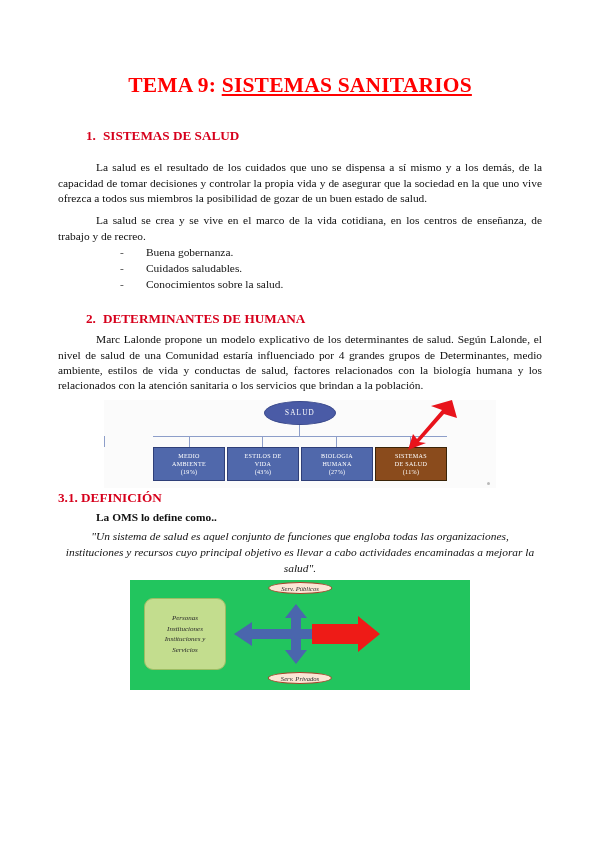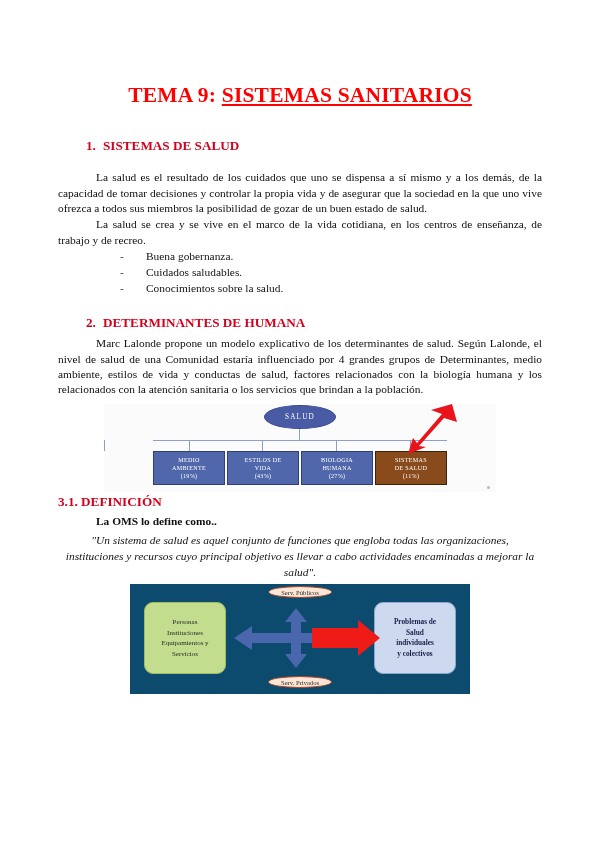--- a/index.html
+++ b/index.html
@@ -9,21 +9,21 @@
   }
   body {
     width: 600px; height: 848px;
     font-family: "Liberation Serif", "DejaVu Serif", serif;
     color: #111111;
     overflow: hidden;
     position: relative;
   }
   .page {
     width: 600px; height: 788px;
-    padding: 12px 58px;
+    padding: 2px 58px;
     position: relative;
   }
 
   
   .doc-title {
     margin: 0;
     padding-top: 72px;
     text-align: center;
     color: #FF0000;
     font-weight: bold;
@@ -56,21 +56,21 @@
 
   
   p.body {
     margin: 0;
     font-size: 11.4px;
     line-height: 1.35;
     text-align: justify;
     text-indent: 38px;
     color: #0d0d0d;
   }
-  p.body.tight { margin-top: 1px; }
+  p.body.tight { margin-top: 7px; }
 
   ul.dashes {
     list-style: none;
     margin: 0;
     padding: 0 0 0 62px;
     font-size: 11.4px;
     line-height: 1.42;
   }
   ul.dashes li { position: relative; padding-left: 26px; }
   ul.dashes li .dash {
@@ -146,21 +146,22 @@
     width: 3px; height: 3px; border-radius: 50%;
     background: #b9b9b9;
   }
   .lal-arrow { position: absolute; left: 296px; top: -2px; width: 58px; height: 58px; }
 
   
   .oms-wrap {
     position: relative;
     margin: 4px auto 0 auto;
     width: 340px; height: 110px;
-    background: #0c4a6e;
+    background: #22c55e;
+    font-style: italic;
   }
   .oms-green {
     position: absolute; left: 14px; top: 18px;
     width: 82px; height: 72px;
     background: #c3dd8e;
     border: 1.1px solid #9dbd63;
     border-radius: 9px;
     color: #2a2a2a;
     font-size: 7px;
     line-height: 1.5;
@@ -278,33 +279,25 @@
 
   <p class="quote-lead" style="margin-top:4px">La OMS lo define como..</p>
   <p class="quote">"Un sistema de salud es aquel conjunto de funciones que engloba todas las organizaciones, instituciones y recursos cuyo principal objetivo es llevar a cabo actividades encaminadas a mejorar la salud".</p>
 
   <div class="oms-wrap blur">
 
     <div class="oms-green">
       <span>
         <span>Personas</span><br>
         <span>Instituciones</span><br>
-        <span>Equipamientos y</span><br>
+        <span>Instituciones y</span><br>
         <span>Servicios</span>
       </span>
     </div>
 
-    <div class="oms-blue">
-      <span>
-        <span>Problemas de</span><br>
-        <span>Salud</span><br>
-        <span>individuales</span><br>
-        <span>y colectivos</span>
-      </span>
-    </div>
 
     <div class="oms-pill top">Serv. Públicos</div>
     <div class="oms-pill bottom">Serv. Privados</div>
 
     <svg class="oms-arrows" viewBox="0 0 340 110">
 
       <g>
         <polygon points="104,54 122,42 122,49 185,49 185,59 122,59 122,66" fill="#4a66ad"></polygon>
       </g>
 

